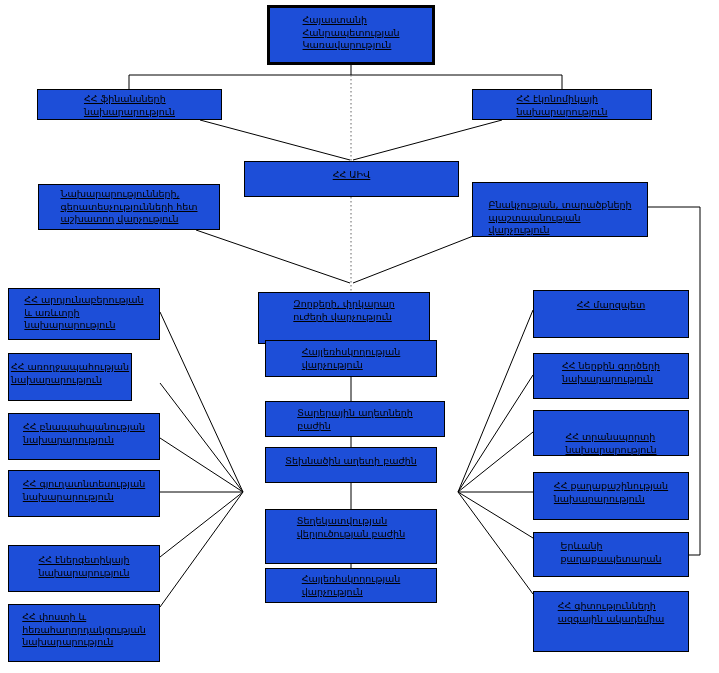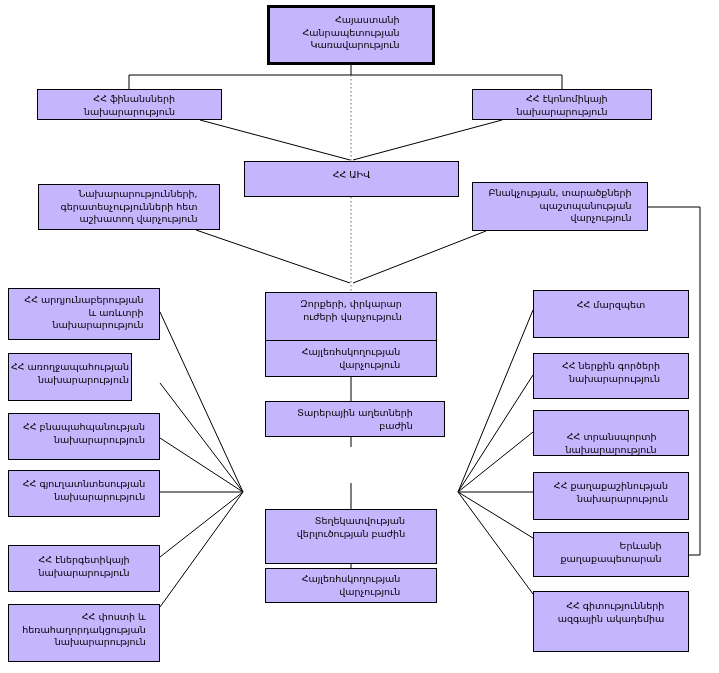--- a/index.html
+++ b/index.html
@@ -2,39 +2,39 @@
 <html><head>
 <meta charset="utf-8">
 <style>
   html,body{margin:0;padding:0;background:#ffffff;}
   #canvas{
     position:relative;width:719px;height:673px;background:#ffffff;
     font-family:"DejaVu Sans",sans-serif;overflow:hidden;
   }
   #wires{position:absolute;left:0;top:0;width:719px;height:673px;}
   .box{
-    position:absolute;border:1px solid #000;background:#c4b5fd;
+    position:absolute;border:1px solid #000;background:#1d4ed8;
     display:flex;justify-content:center;align-items:flex-start;
-    text-align:right;font-size:9.5px;line-height:12.5px;color:#000;
-    white-space:pre-line;padding-top:5px;box-sizing:border-box;
+    text-align:left;font-size:9.5px;line-height:12.5px;color:#000;
+    white-space:pre-line;padding-top:5px;box-sizing:border-box;text-decoration:underline;
   }
   .bold{border-width:3px;padding-top:6px;}
   .b-gov{left:267px;top:5px;width:168px;height:60px;}
   .b-fin{left:37px;top:89px;width:185px;height:31px;padding-top:3px;}
   .b-eco{left:472px;top:89px;width:180px;height:31px;padding-top:3px;}
   .b-aiv{left:244px;top:161px;width:215px;height:36px;padding-top:7px;}
   .b-minwork{left:38px;top:184px;width:182px;height:46px;padding-top:3px;}
-  .b-popprot{left:472px;top:182px;width:176px;height:49px;padding-top:4px;}
+  .b-popprot{left:472px;top:182px;width:176px;height:55px;padding-top:16px;}
   .b-l1{left:8px;top:288px;width:152px;height:52px;}
   .b-l2{left:8px;top:353px;width:124px;height:48px;padding-top:7px;}
   .b-l3{left:8px;top:413px;width:152px;height:47px;padding-top:7px;}
   .b-l4{left:8px;top:470px;width:152px;height:47px;padding-top:7px;}
   .b-l5{left:8px;top:545px;width:152px;height:47px;padding-top:8px;}
   .b-l6{left:8px;top:604px;width:152px;height:58px;padding-top:6px;}
-  .b-m1{left:265px;top:292px;width:172px;height:52px;}
+  .b-m1{left:258px;top:292px;width:172px;height:52px;}
   .b-m2{left:265px;top:340px;width:172px;height:37px;}
   .b-m3{left:265px;top:401px;width:180px;height:36px;}
   .b-m4{left:265px;top:447px;width:172px;height:36px;padding-top:7px;}
   .b-m5{left:265px;top:509px;width:172px;height:55px;}
   .b-m6{left:265px;top:568px;width:172px;height:35px;padding-top:4px;}
   .b-r1{left:533px;top:290px;width:156px;height:48px;padding-top:8px;}
   .b-r2{left:533px;top:353px;width:156px;height:46px;padding-top:6px;}
   .b-r3{left:533px;top:410px;width:156px;height:46px;padding-top:20px;}
   .b-r4{left:533px;top:472px;width:156px;height:48px;padding-top:7px;}
   .b-r5{left:533px;top:532px;width:156px;height:45px;padding-top:7px;}
@@ -115,20 +115,21 @@
   <div class="box b-l6">ՀՀ փոստի և
 հեռահաղորդակցության
 նախարարություն</div>
 
   <div class="box b-m1">Զորքերի, փրկարար
 ուժերի վարչություն</div>
   <div class="box b-m2">Հայլեռհսկողության
 վարչություն</div>
   <div class="box b-m3">Տարերային աղետների
 բաժին</div>
+  <div class="box b-m4">Տեխնածին աղետի բաժին</div>
   <div class="box b-m5">Տեղեկատվության
 վերլուծության բաժին</div>
   <div class="box b-m6">Հայլեռհսկողության
 վարչություն</div>
 
   <div class="box b-r1">ՀՀ մարզպետ</div>
   <div class="box b-r2">ՀՀ ներքին գործերի
 նախարարություն</div>
   <div class="box b-r3">ՀՀ տրանսպորտի
 նախարարություն</div>

